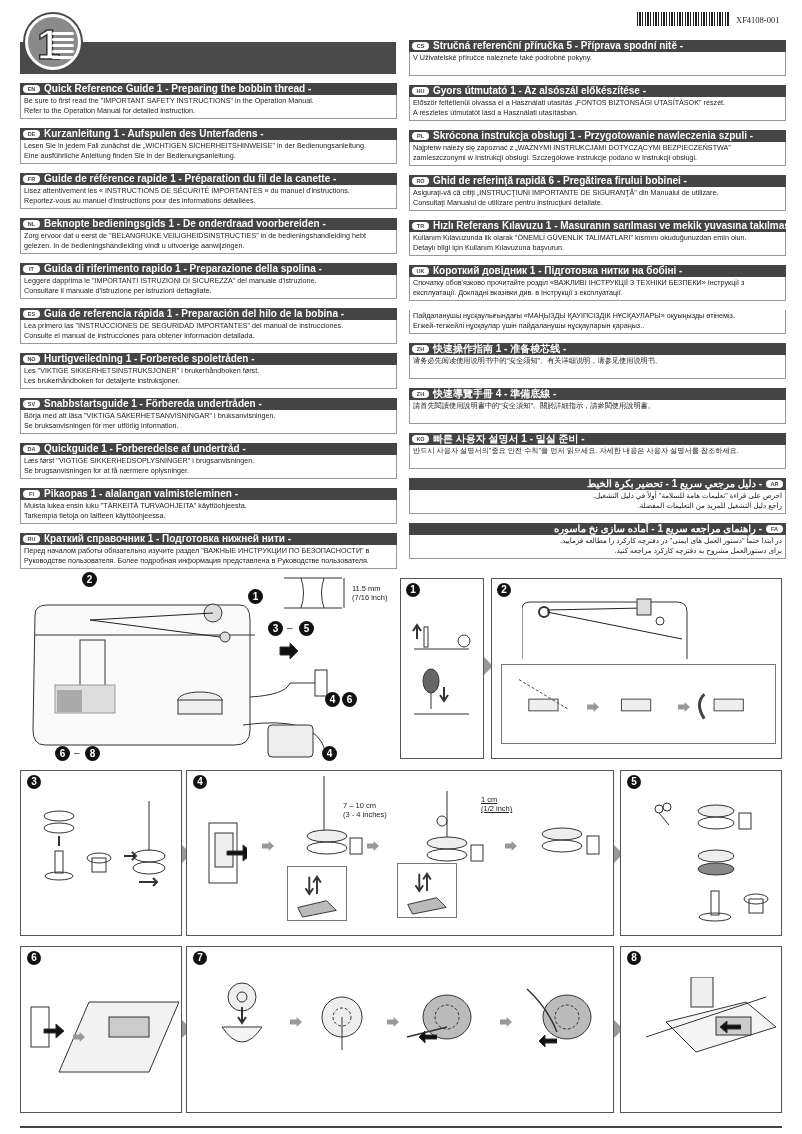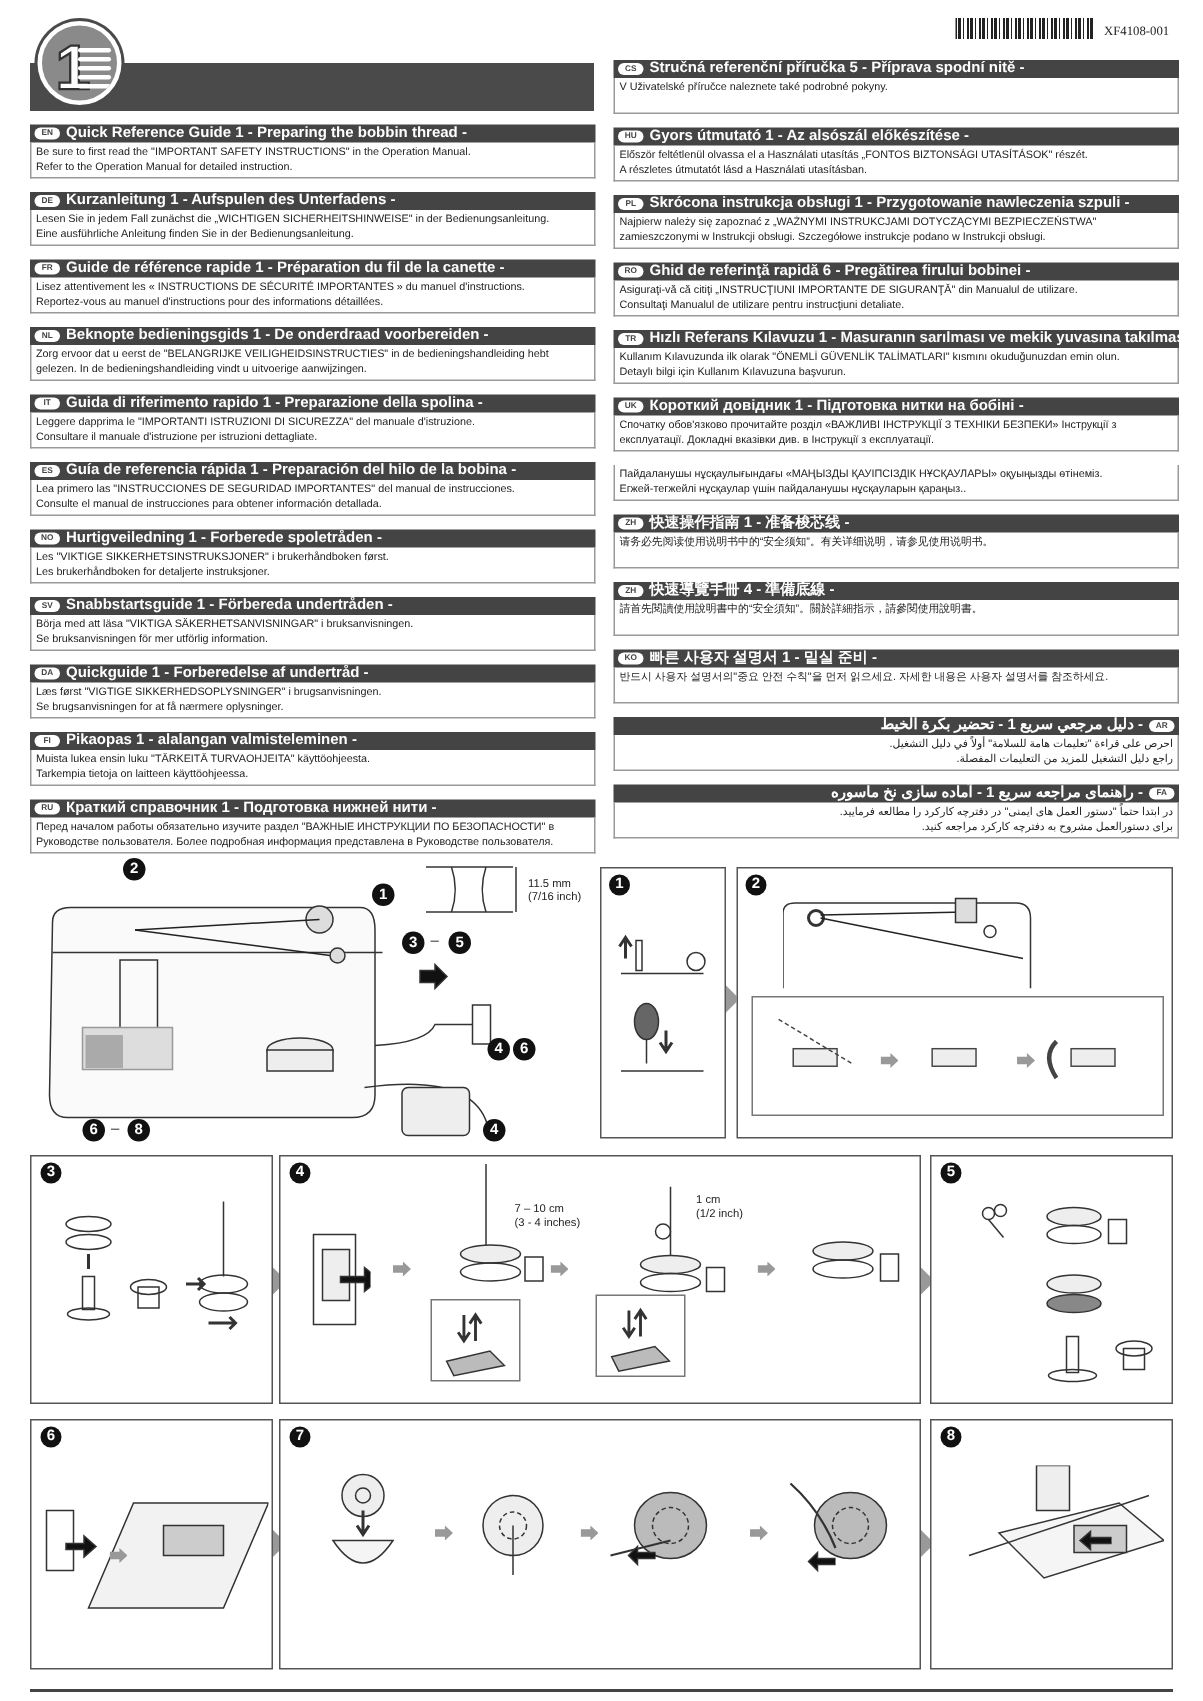--- a/index.html
+++ b/index.html
@@ -448,21 +448,21 @@
         <rect x="55" y="20" width="12" height="18"></rect>
       </svg>
   </div>
   <div class="small-arrow" style="left:75px;top:70px;"></div>
   <div class="small-arrow" style="left:180px;top:70px;"></div>
   <div class="small-arrow" style="left:318px;top:70px;"></div>
   <div class="note" style="left:156px;top:30px;">
     <div>7 – 10 cm</div>
     <div>(3 - 4 inches)</div>
   </div>
-  <div class="note" style="left:277px;top:24px;">
+  <div class="note" style="left:294px;top:24px;text-decoration:underline;">
     <div>1 cm</div>
     <div>(1/2 inch)</div>
   </div>
 </div>
 <span class="stepnum" style="left:193px;top:775px;">4</span>
 <div class="flow-arrow" style="left:614px;top:845px;"></div>
 
 <div class="box" style="left:620px;top:770px;width:162px;height:166px;">
   <div class="ill" style="left:20px;top:20px;width:130px;height:135px;">
     <svg viewBox="0 0 130 135" stroke="#333" fill="none">

